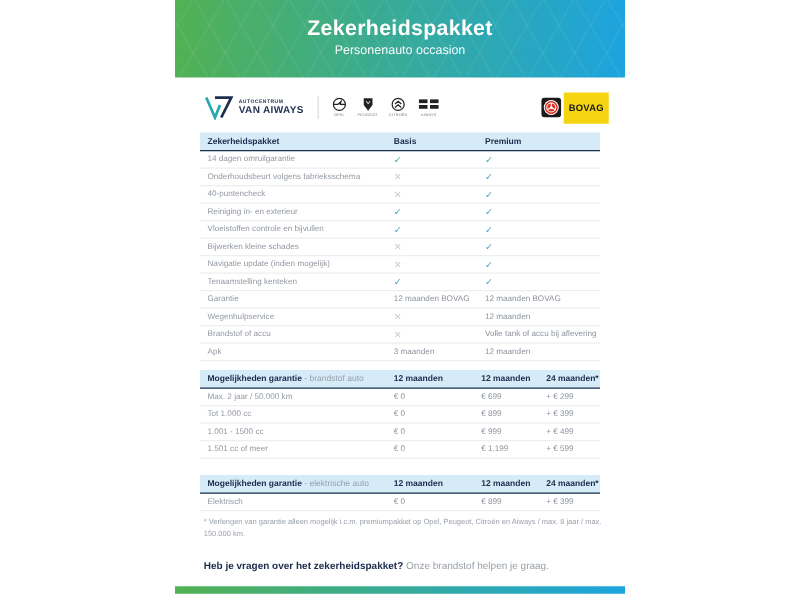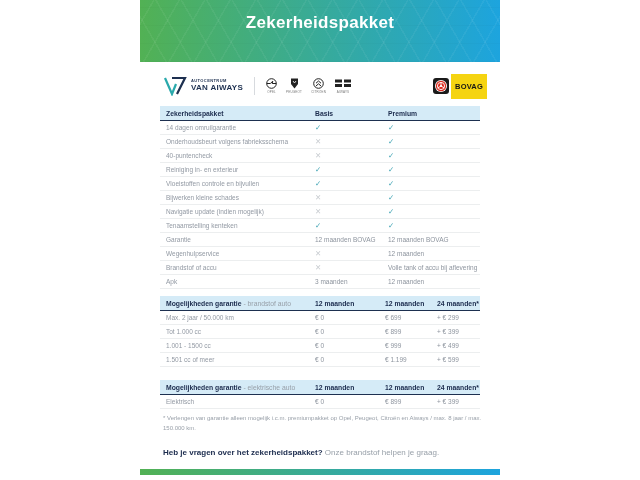--- a/index.html
+++ b/index.html
@@ -59,20 +59,21 @@
   .footer-bar { position:absolute; left:140px; top:469px; width:360px; height:6px;
     background:linear-gradient(90deg,#52b154,#1da4de); }
 </style>
 </head>
 <body>
 
 <div class="page">
 
   <div class="hero">
     <div class="hero-title">Zekerheidspakket</div>
+    <div class="hero-subtitle">Personenauto occasion</div>
   </div>
 
   <div class="logo-row">
     <div class="dealer">
       <svg width="24" height="20" viewBox="0 0 24 20">
         <path d="M2,2 L9,18 L13,8" stroke="#2aa9ac" stroke-width="2.2" fill="none"></path>
         <path d="M9,2 L22,2 L14,18" stroke="#1d3050" stroke-width="2.2" fill="none"></path>
       </svg>
       <div class="dealer-text">
         <span class="dealer-top">AUTOCENTRUM</span>

